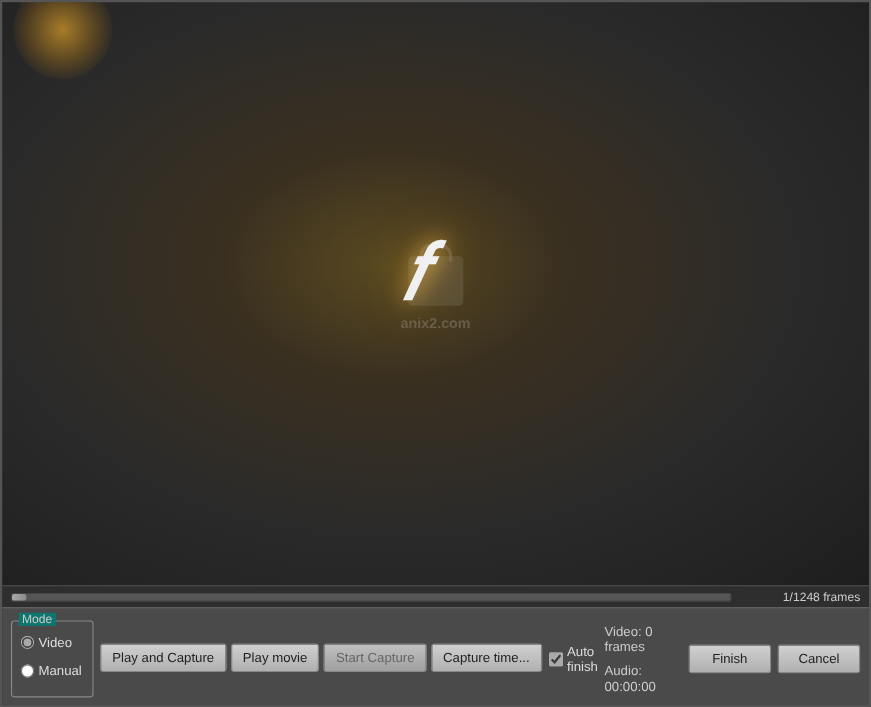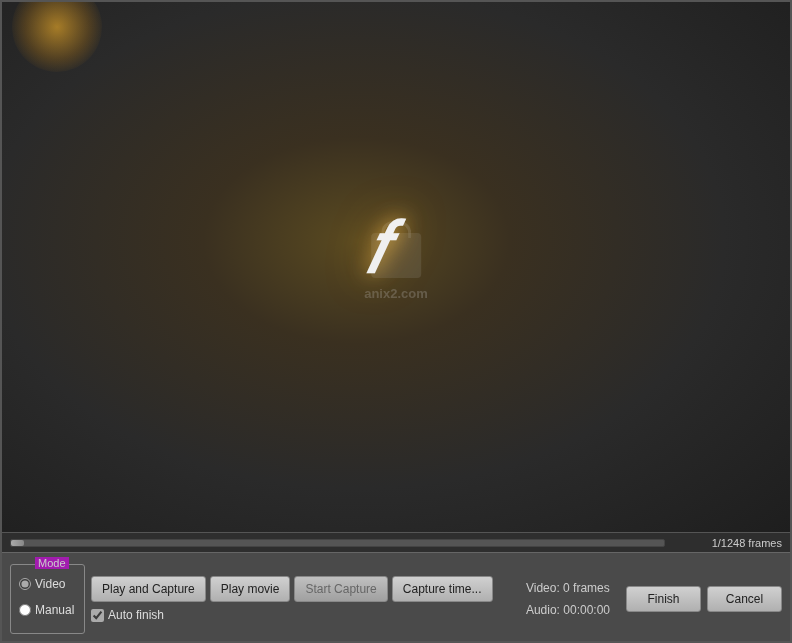--- a/index.html
+++ b/index.html
@@ -165,22 +165,22 @@
       height: 70px;
       display: flex;
       flex-direction: column;
       justify-content: flex-start;
       gap: 4px;
     }
 
     .mode-group-legend {
       position: absolute;
       top: -8px;
-      left: 24px;
-      background: #a21caf;
+      left: 6px;
+      background: #0f766e;
       padding: 0 3px;
       font-size: 11px;
       color: #ccc;
     }
 
     .mode-option {
       display: flex;
       align-items: center;
       gap: 4px;
       margin-top: 8px;
@@ -196,21 +196,21 @@
 
     .mode-option label {
       font-size: 12px;
       color: #ddd;
       cursor: pointer;
     }
 
     
     .center-buttons {
       display: flex;
-      flex-direction: column;
+      flex-direction: row;
       gap: 6px;
       align-items: flex-start;
     }
 
     .top-buttons {
       display: flex;
       gap: 4px;
     }
 
     .bottom-section {

